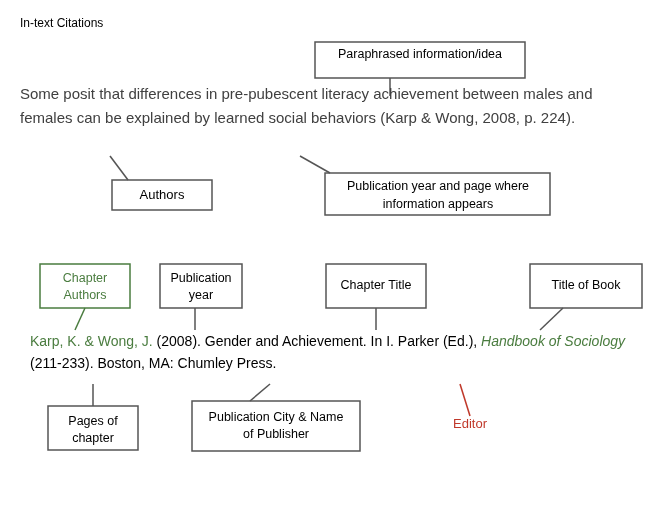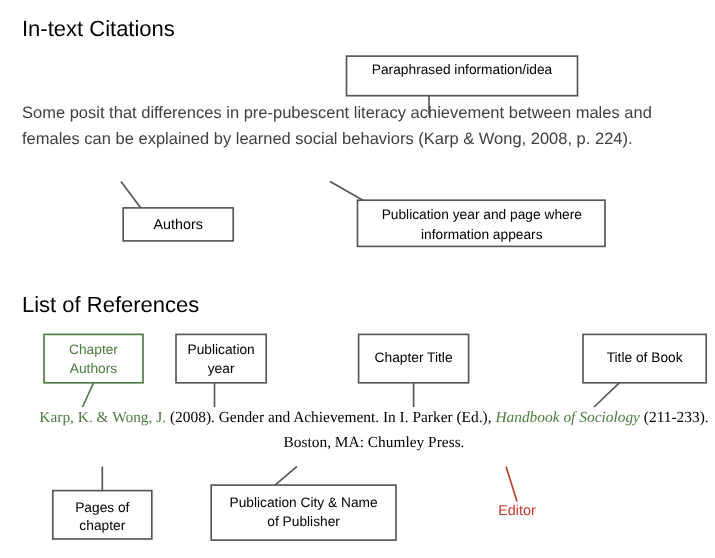--- a/index.html
+++ b/index.html
@@ -12,21 +12,21 @@
       position: relative;
       font-size: 14px;
     }
 
     .page {
       padding: 16px 20px;
       position: relative;
     }
 
     .section-title {
-      font-size: 20px;
+      font-size: 12px;
       font-weight: normal;
       margin-bottom: 8px;
       color: #000;
     }
 
     
     .intext-section {
       position: relative;
       margin-bottom: 10px;
     }
@@ -75,21 +75,20 @@
       <rect x="305" y="135" width="225" height="42" fill="white" stroke="#555" stroke-width="1.5"></rect>
       <text x="418" y="152" text-anchor="middle" font-size="12.5" fill="#000">Publication year and page where</text>
       <text x="418" y="170" text-anchor="middle" font-size="12.5" fill="#000">information appears</text>
 
       <line x1="310" y1="135" x2="280" y2="118" stroke="#555" stroke-width="1.5"></line>
     </svg>
 
   </div>
 
   <div class="refs-section" style="margin-top:4px;">
-    <div class="section-title">List of References</div>
 
     <div style="position:relative; height:220px;">
       <svg width="650" height="220" style="position:absolute;top:0;left:0;">
 
         <rect x="20" y="6" width="90" height="44" fill="white" stroke="#4a7c3f" stroke-width="1.5"></rect>
         <text x="65" y="24" text-anchor="middle" font-size="12.5" fill="#4a7c3f">Chapter</text>
         <text x="65" y="41" text-anchor="middle" font-size="12.5" fill="#4a7c3f">Authors</text>
 
         <rect x="140" y="6" width="82" height="44" fill="white" stroke="#555" stroke-width="1.5"></rect>
         <text x="181" y="24" text-anchor="middle" font-size="12.5" fill="#000">Publication</text>
@@ -103,21 +102,21 @@
 
         <line x1="65" y1="50" x2="55" y2="72" stroke="#4a7c3f" stroke-width="1.5"></line>
 
         <line x1="175" y1="50" x2="175" y2="72" stroke="#555" stroke-width="1.5"></line>
 
         <line x1="356" y1="50" x2="356" y2="72" stroke="#555" stroke-width="1.5"></line>
 
         <line x1="543" y1="50" x2="520" y2="72" stroke="#555" stroke-width="1.5"></line>
 
         <foreignObject x="10" y="72" width="620" height="50">
-          <div xmlns="http://www.w3.org/1999/xhtml" style="font-size:14px; line-height:1.6; font-family:Liberation Serif, serif;text-align:center;">
+          <div xmlns="http://www.w3.org/1999/xhtml" style="font-size:14px; line-height:1.6; font-family:Liberation Sans, sans-serif;">
             <span style="color:#4a7c3f;">Karp, K. &amp; Wong, J.</span>
             <span style="color:#000;"> (2008).  Gender and Achievement. In I. Parker (Ed.), </span><span style="color:#4a7c3f; font-style:italic;">Handbook of Sociology</span><span style="color:#000;"> (211-233). Boston, MA: Chumley Press.</span>
           </div>
         </foreignObject>
 
         <rect x="28" y="148" width="90" height="44" fill="white" stroke="#555" stroke-width="1.5"></rect>
         <text x="73" y="167" text-anchor="middle" font-size="12.5" fill="#000">Pages of</text>
         <text x="73" y="184" text-anchor="middle" font-size="12.5" fill="#000">chapter</text>
 
         <rect x="172" y="143" width="168" height="50" fill="white" stroke="#555" stroke-width="1.5"></rect>

